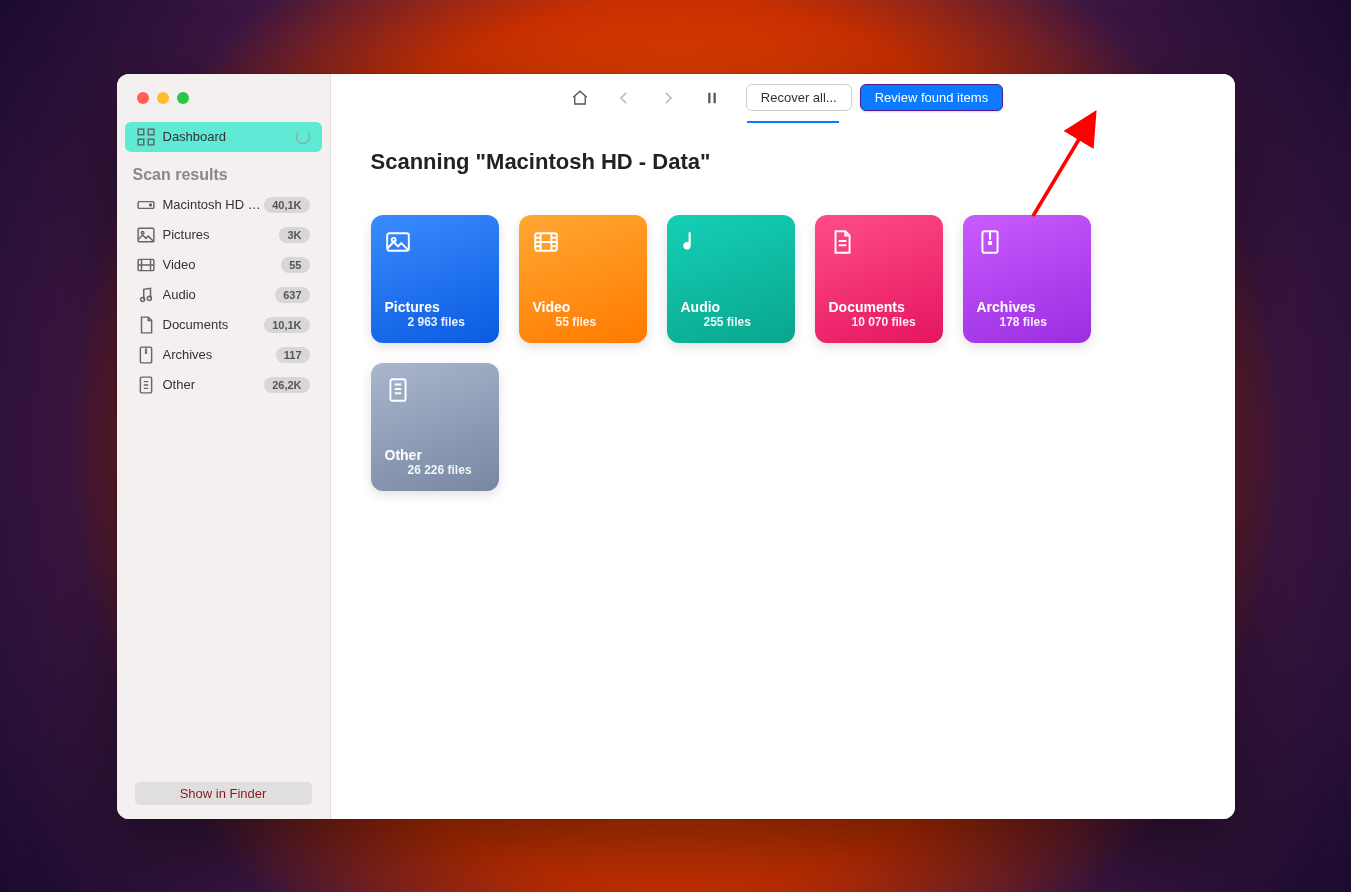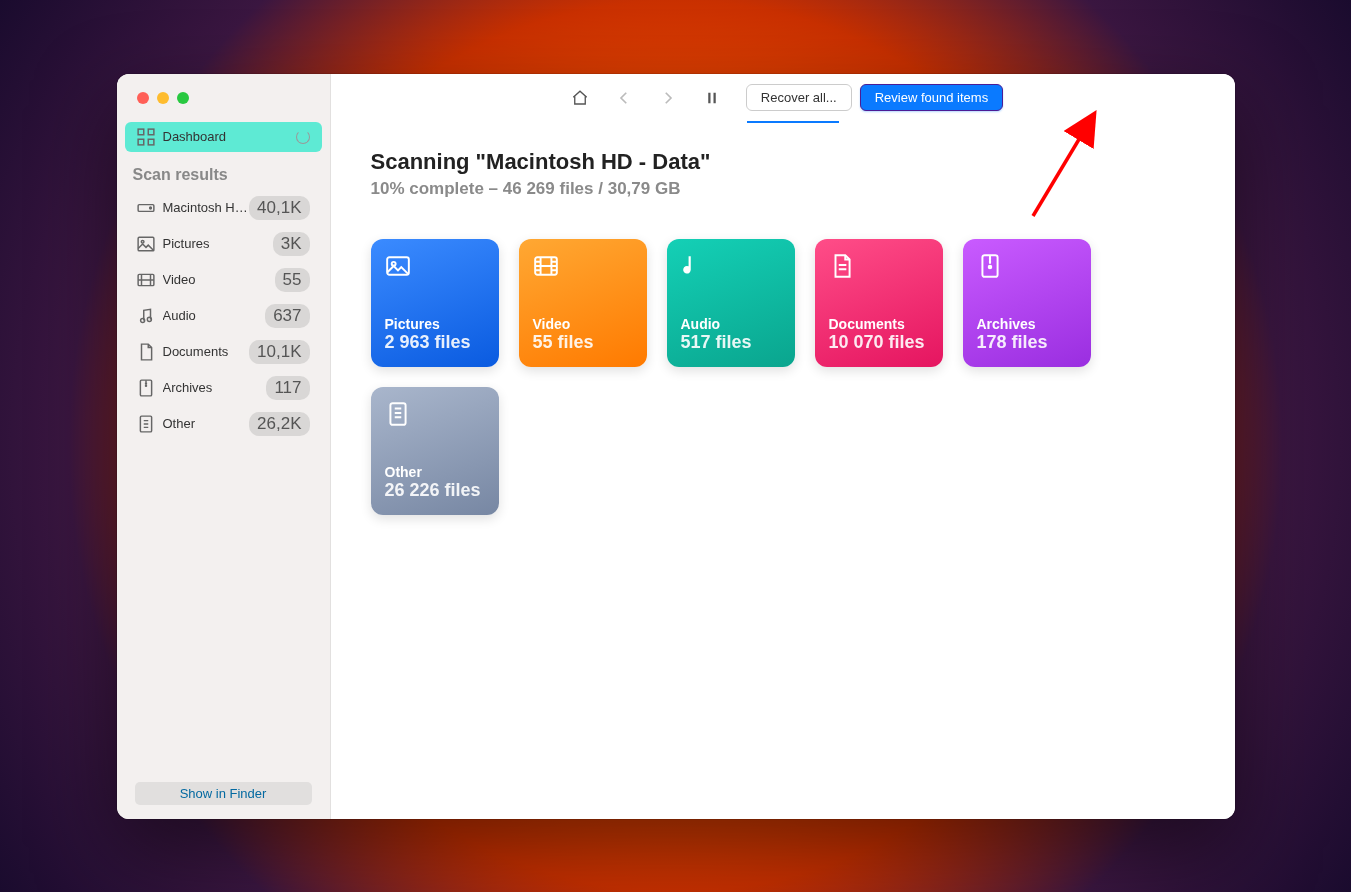--- a/index.html
+++ b/index.html
@@ -40,42 +40,42 @@
   border-radius: 6px;
   cursor: default;
   color: #333;
   font-size: 13px;
 }
 .side-item.active { background: #5eead4; }
 .side-item .icon { width: 18px; height: 18px; margin-right: 8px; display:flex; align-items:center; justify-content:center; color:#666; }
 .side-item .label { flex: 1; white-space: nowrap; overflow: hidden; text-overflow: ellipsis; }
 .side-item .badge {
   background: #d9d7d6; color: #555;
-  font-size: 17px; padding: 2px 8px;
-  border-radius: 10px; font-weight: 400;
+  font-size: 11px; padding: 2px 8px;
+  border-radius: 10px; font-weight: 700;
 }
 .side-item .spinner {
   width: 14px; height: 14px;
   border: 1.5px solid #999;
   border-top-color: transparent;
   border-radius: 50%;
 }
 .section-label {
   text-transform: none;
   color: #888; font-size: 16px; font-weight: 600;
   padding: 14px 16px 6px;
 }
 .sidebar-spacer { flex: 1; }
 .show-in-finder {
   margin: 24px 18px 14px;
   background: #e1dfde;
   border: none; border-radius: 5px;
   padding: 4px 0;
   font-size: 13px;
-  color: #0369a1;
+  color: #7f1d1d;
 }
 
 
 .main { flex: 1; display: flex; flex-direction: column; background:#fff;align-items:center; }
 .toolbar {
   display: flex; align-items: center;
   padding: 10px 16px;
   gap: 8px;
 }
 .tool-btn {
@@ -108,21 +108,21 @@
 .card {
   width: 128px; height: 128px;
   border-radius: 12px;
   color: #fff;
   padding: 14px;
   display: flex; flex-direction: column;
   box-shadow: 0 4px 12px rgba(0,0,0,0.12);
 }
 .card .cicon { width: 26px; height: 26px; margin-bottom: auto; }
 .card .ctitle { font-size: 14px; font-weight: 700; }
-.card .csub { font-size: 18px; font-weight: 600; opacity: 0.9; }
+.card .csub { font-size: 12px; font-weight: 600; opacity: 0.9; margin-left: 23px; }
 
 .card-pictures { background: linear-gradient(160deg,#3b8bff,#0a5be0); }
 .card-video { background: linear-gradient(160deg,#ffa833,#ff7a00); }
 .card-audio { background: linear-gradient(160deg,#14d0b6,#0aa58e); }
 .card-documents { background: linear-gradient(160deg,#ff4d88,#e51560); }
 .card-archives { background: linear-gradient(160deg,#c95bff,#9a2ee0); }
 .card-other { background: linear-gradient(160deg,#a9b6cc,#7787a3); }
 
 .status-bar {
   padding: 12px 20px;
@@ -264,21 +264,20 @@
           </svg>
       </div>
       <div class="toolbar-spacer"></div>
       <button class="btn">Recover all...</button>
       <button class="btn primary">Review found items</button>
     </div>
     <div class="tab-indicator"></div>
 
     <div class="content">
       <h1>Scanning "Macintosh HD - Data"</h1>
-      <div class="subtitle">10% complete – 46 269 files / 30,79 GB</div>
 
       <div class="cards">
         <div class="card card-pictures">
           <span class="cicon">
             <svg viewBox="0 0 24 24" fill="none" stroke="#fff" stroke-width="1.8">
                 <rect x="2" y="4" width="20" height="16" rx="2"></rect>
                 <circle cx="8" cy="10" r="1.8"></circle>
                 <path d="M2 18l6-6 4 4 3-3 7 7"></path>
               </svg>
           </span>
@@ -295,21 +294,21 @@
           <div class="ctitle">Video</div>
           <div class="csub">55 files</div>
         </div>
         <div class="card card-audio">
           <span class="cicon">
             <svg viewBox="0 0 24 24" fill="#fff">
                 <path d="M9 3v12.5a3.5 3.5 0 1 1-2-3.16V3h2z"></path>
               </svg>
           </span>
           <div class="ctitle">Audio</div>
-          <div class="csub">517 files</div>
+          <div class="csub">255 files</div>
         </div>
         <div class="card card-documents">
           <span class="cicon">
             <svg viewBox="0 0 24 24" fill="none" stroke="#fff" stroke-width="1.8">
                 <path d="M6 2h9l4 4v16H6z"></path>
                 <path d="M15 2v4h4M9 11h7M9 15h7"></path>
               </svg>
           </span>
           <div class="ctitle">Documents</div>
           <div class="csub">10 070 files</div>

